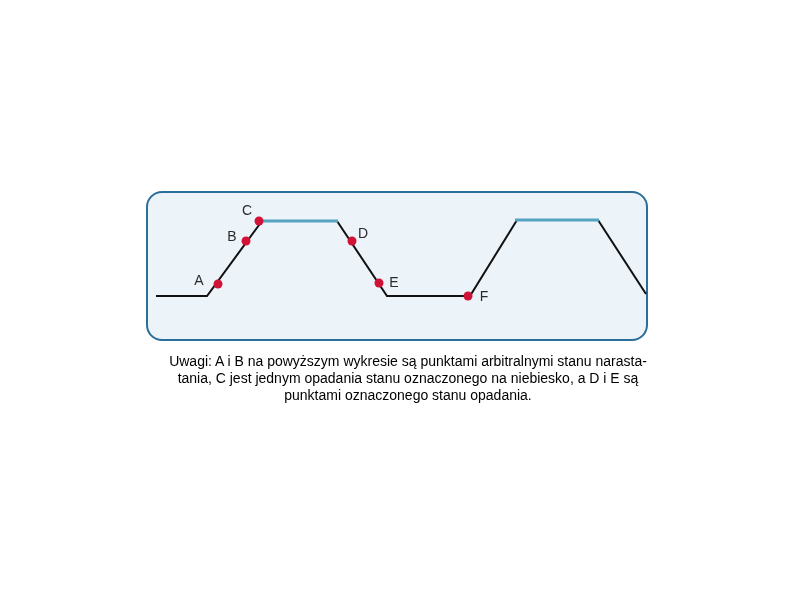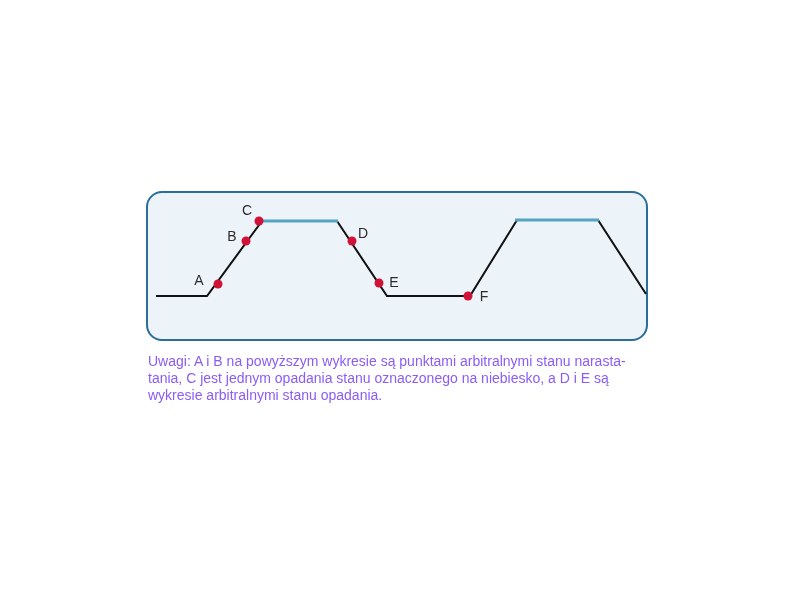--- a/index.html
+++ b/index.html
@@ -37,22 +37,23 @@
     font-family: "Liberation Sans", sans-serif;
     font-size: 14px;
   }
   .note {
     position: absolute;
     left: 148px;
     top: 353px;
     width: 520px;
     font-size: 14px;
     line-height: 17px;
-    color: #8b5cf6;
+    color: #000000;
     white-space: nowrap;
+    text-align: center;
   }
 </style>
 </head>
 <body>
 
 <div class="stage">
 
   <div class="panel"></div>
 
   <svg class="waveform-svg" viewBox="0 0 502 150" xmlns="http://www.w3.org/2000/svg">
@@ -73,16 +74,16 @@
     <text class="point-label" x="86" y="50" text-anchor="middle" fill="#2b2b2b">B</text>
     <text class="point-label" x="101" y="24" text-anchor="middle" fill="#2b2b2b">C</text>
     <text class="point-label" x="217" y="47" text-anchor="middle" fill="#2b2b2b">D</text>
     <text class="point-label" x="248" y="96" text-anchor="middle" fill="#2b2b2b">E</text>
     <text class="point-label" x="338" y="110" text-anchor="middle" fill="#2b2b2b">F</text>
   </svg>
 
   <div class="note">
     <div>Uwagi: A i B na powyższym wykresie są punktami arbitralnymi stanu narasta-</div>
     <div>tania, C jest jednym opadania stanu oznaczonego na niebiesko, a D i E są</div>
-    <div>wykresie arbitralnymi stanu opadania.</div>
+    <div>punktami oznaczonego stanu opadania.</div>
   </div>
 
 </div>
 
 </body></html>

